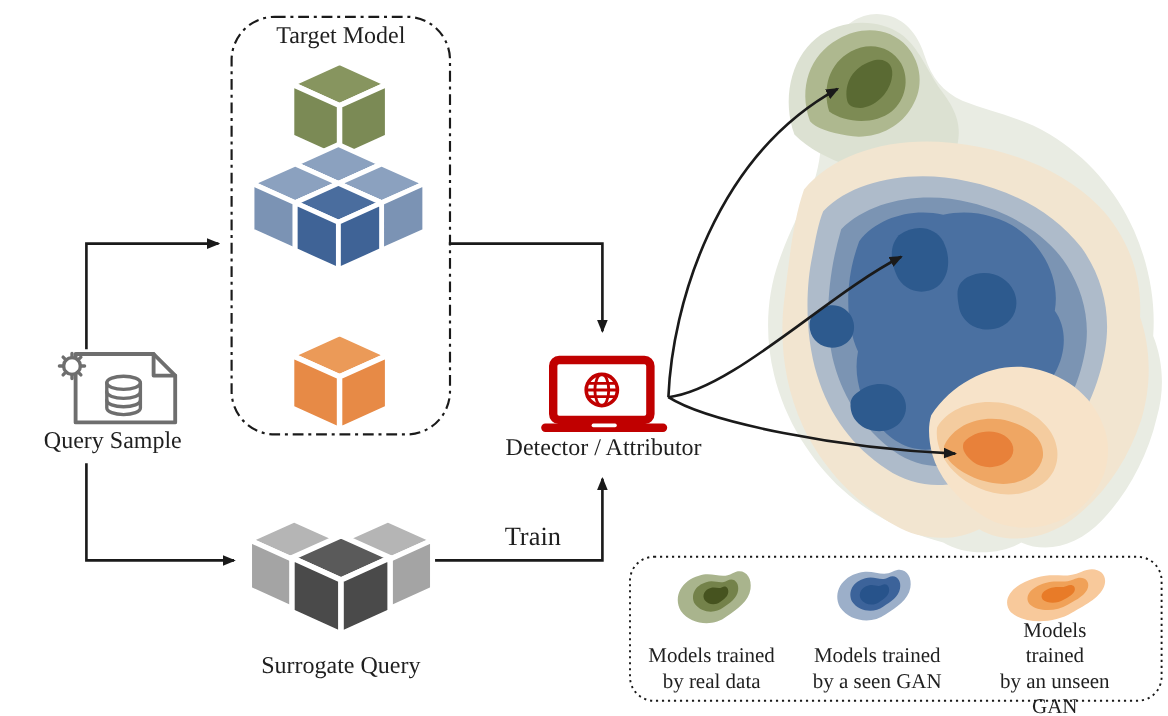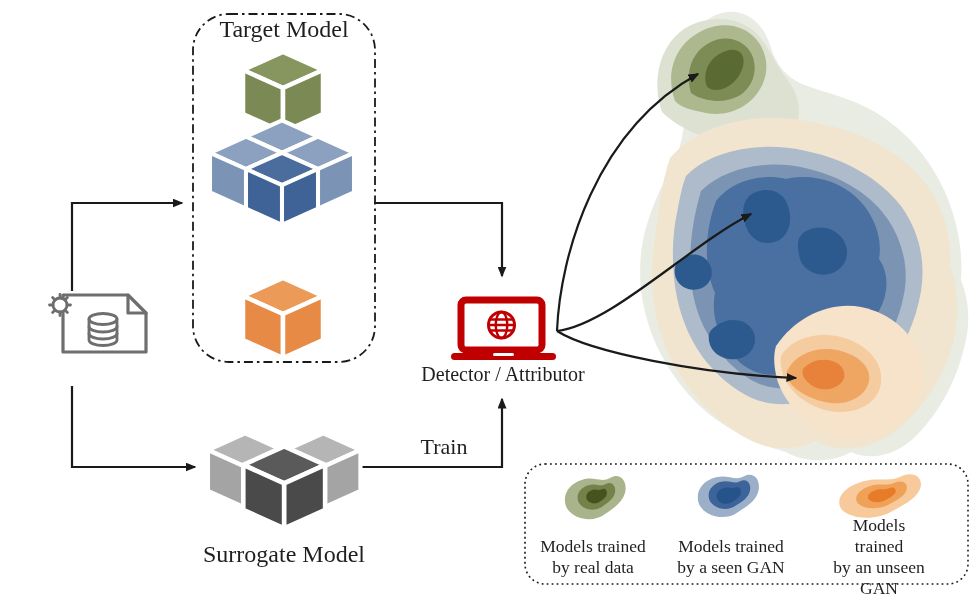--- a/index.html
+++ b/index.html
@@ -13,21 +13,21 @@
   }
   #diagram-svg{position:absolute;left:0;top:0;}
   .lbl{
     position:absolute;
     transform:translate(-50%,-50%);
     white-space:pre-line;
     text-align:center;
     color:var(--text,#1f1f1f);
     line-height:1.15;
   }
-  .lbl-lg{font-size:24px;}
+  .lbl-lg{font-size:20px;}
   .lbl-md{font-size:20px;}
   .lbl-sm{font-size:22px;}
   .lbl-legend{font-size:17.5px;line-height:1.2;}
 </style>
 </head>
 <body>
 
 <div id="stage">
 
   <svg id="diagram-svg" width="973" height="597" viewBox="0 0 973 597">
@@ -169,21 +169,22 @@
       <path transform="translate(0,0) scale(0.4)" style="fill:var(--legend-blue-core)" d="M -30,8 C -35,-5 -26,-17 -11,-19 C 1,-21 7,-13 17,-17 C 27,-21 33,-12 30,-2 C 27,8 17,13 7,18 C -5,25 -23,21 -30,8 Z"></path>
     </g>
     <g transform="translate(881,496) rotate(-10) scale(1.35,0.92)">
       <path style="fill:var(--legend-orange-outer)" d="M -30,8 C -35,-5 -26,-17 -11,-19 C 1,-21 7,-13 17,-17 C 27,-21 33,-12 30,-2 C 27,8 17,13 7,18 C -5,25 -23,21 -30,8 Z"></path>
       <path transform="translate(1,-1) scale(0.62)" style="fill:var(--legend-orange-mid)" d="M -30,8 C -35,-5 -26,-17 -11,-19 C 1,-21 7,-13 17,-17 C 27,-21 33,-12 30,-2 C 27,8 17,13 7,18 C -5,25 -23,21 -30,8 Z"></path>
       <path transform="translate(1,-1) scale(0.34)" style="fill:var(--legend-orange-core)" d="M -30,8 C -35,-5 -26,-17 -11,-19 C 1,-21 7,-13 17,-17 C 27,-21 33,-12 30,-2 C 27,8 17,13 7,18 C -5,25 -23,21 -30,8 Z"></path>
     </g>
   </svg>
 
   <div class="lbl lbl-lg" style="left:284px;top:30px;">Target Model</div>
-  <div class="lbl lbl-lg" style="left:284px;top:555px;">Surrogate Model</div>
+  <div class="lbl lbl-lg" style="left:94px;top:368px;">Query Sample</div>
+  <div class="lbl lbl-lg" style="left:284px;top:555px;">Surrogate Query</div>
   <div class="lbl lbl-md" style="left:503px;top:374px;text-align:right;">Detector / Attributor</div>
   <div class="lbl lbl-sm" style="left:444px;top:447px;">Train</div>
 
   <div class="lbl lbl-legend" style="left:593px;top:557px;">Models trained
 by real data</div>
   <div class="lbl lbl-legend" style="left:731px;top:557px;">Models trained
 by a seen GAN</div>
   <div class="lbl lbl-legend" style="left:879px;top:557px;">Models trained
 by an unseen GAN</div>
 

